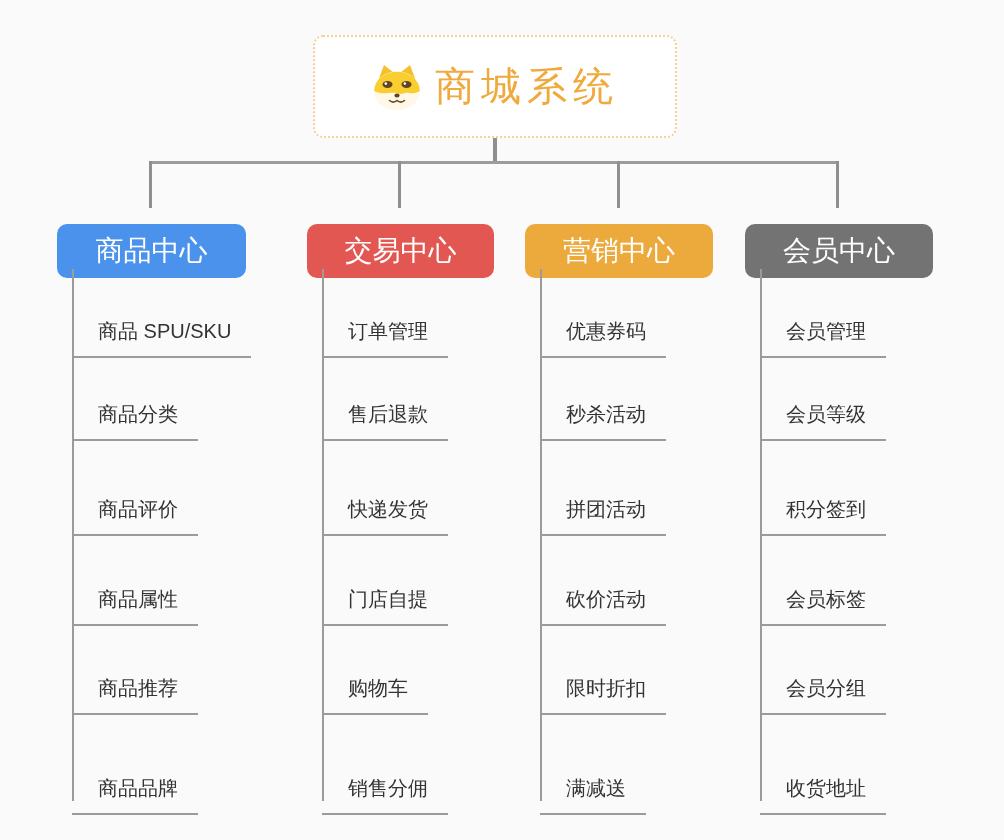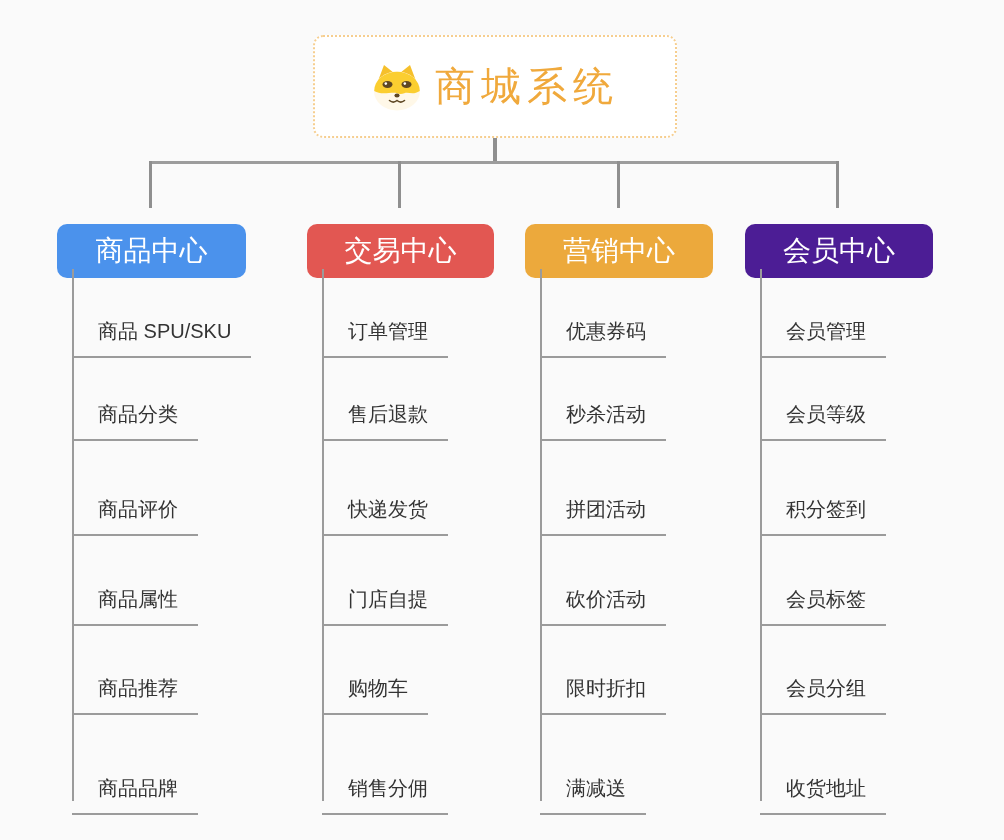--- a/index.html
+++ b/index.html
@@ -62,21 +62,21 @@
       <circle cx="33.8" cy="20.6" r="1.3" fill="#FFFFFF"></circle>
       <ellipse cx="26" cy="32.5" rx="2.6" ry="2" fill="#5E4723"></ellipse>
       <path d="M18.5,37.5 q3.75,3.2 7.5,0 q3.75,3.2 7.5,0" stroke="#5E4723" stroke-width="1.6" fill="none" stroke-linecap="round"></path>
     </svg>
     <span class="root-title">商城系统</span>
   </div>
 
   <div class="branch b0" style="background-color: rgb(75, 146, 236);">商品中心</div>
   <div class="branch b1" style="background-color: rgb(226, 87, 82);">交易中心</div>
   <div class="branch b2" style="background-color: rgb(236, 169, 60);">营销中心</div>
-  <div class="branch b3" style="background-color: #4c1d95; text-align: center;">会员中心</div>
+  <div class="branch b3" style="background-color: #737373; text-align: center;">会员中心</div>
 
   <div class="col c0">
     <div class="spine"></div>
     <div class="leaf r0">商品 SPU/SKU</div>
     <div class="leaf r1">商品分类</div>
     <div class="leaf r2">商品评价</div>
     <div class="leaf r3">商品属性</div>
     <div class="leaf r4">商品推荐</div>
     <div class="leaf r5">商品品牌</div>
   </div>

